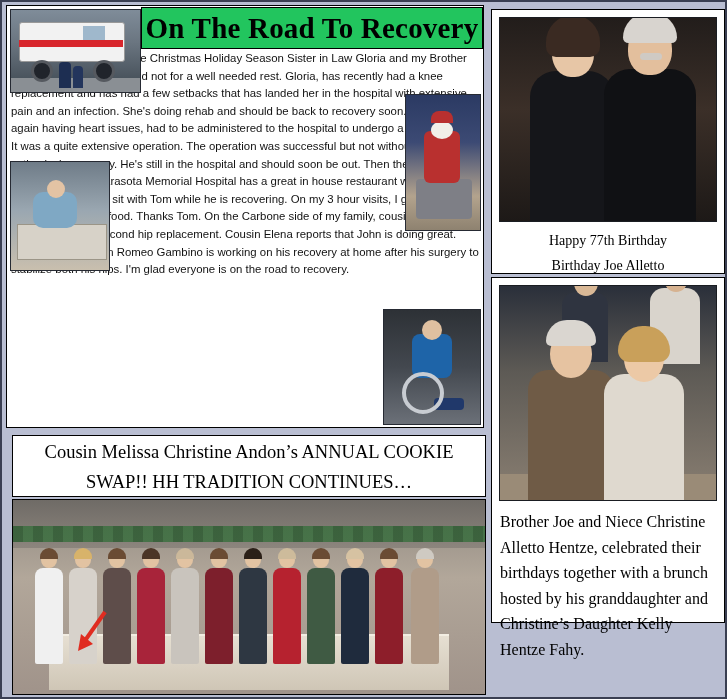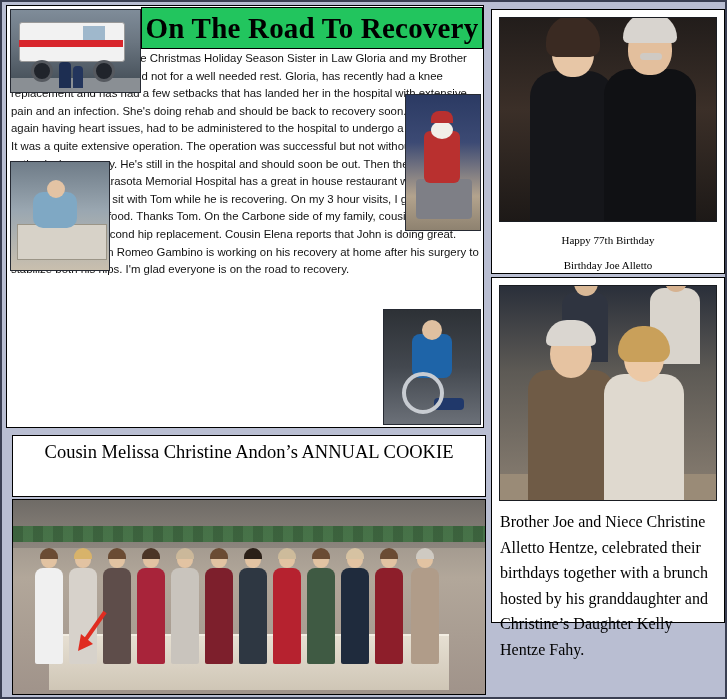--- a/index.html
+++ b/index.html
@@ -323,21 +323,21 @@
   #photo-christine .bg-person-b .head {
     position: absolute; left: 14px; top: -22px; width: 24px; height: 26px;
     background: #d6b290; border-radius: 50%;
   }
   #photo-christine .counter {
     position: absolute; left: 0; bottom: 0; width: 100%; height: 26px;
     background: #9a8b77;
   }
   .card-caption {
     font-family: "Liberation Serif", serif;
-    font-size: 11px;
+    font-size: 14px;
     color: #000;
     text-align: center;
     line-height: 25px;
     padding: 6px 8px 0 8px;
   }
   .card-caption.left {
     text-align: left;
     font-size: 16px;
     line-height: 25.5px;
     padding: 8px 6px 0 8px;
@@ -386,20 +386,21 @@
       </div>
 
       <div class="body-text">
         <p>As we are approaching the Christmas Holiday Season Sister in Law Gloria and my Brother Tom are in the hospital and not for a well needed rest. Gloria, has recently had a knee replacement and has had a few setbacks that has landed her in the hospital with extensive pain and an infection. She's doing rehab and should be back to recovery soon. Tom, once again having heart issues, had to be administered to the hospital to undergo a triple bypass. It was a quite extensive operation. The operation was successful but not without a few setbacks in recovery. He's still in the hospital and should soon be out. Then the rehab should start. Luckily the Sarasota Memorial Hospital has a great in house restaurant which made it be arable to go and sit with Tom while he is recovering. On my 3 hour visits, I got to feed two of them eating fine food. Thanks Tom. On the Carbone side of my family, cousin John Carbone had his second hip replacement. Cousin Elena reports that John is doing great. And, our little cousin Romeo Gambino is working on his recovery at home after his surgery to stabilize both his hips. I'm glad everyone is on the road to recovery.</p>
       </div>
     </div>
 
     <div class="cookie-block">
       <div class="cookie-caption">
         <div>Cousin Melissa Christine Andon’s ANNUAL COOKIE</div>
+        <div>SWAP!! HH TRADITION CONTINUES…</div>
       </div>
       <div class="cookie-photo">
         <div class="wall"></div>
         <div class="garland"></div>
         <div class="table"></div>
         <div class="person" style="left:22px;background:#f0f0f0;">
             <span class="head"></span>
             <span class="hair"></span>
           </div>
         <div class="person" style="left:56px;background:#d7d2cb;">

